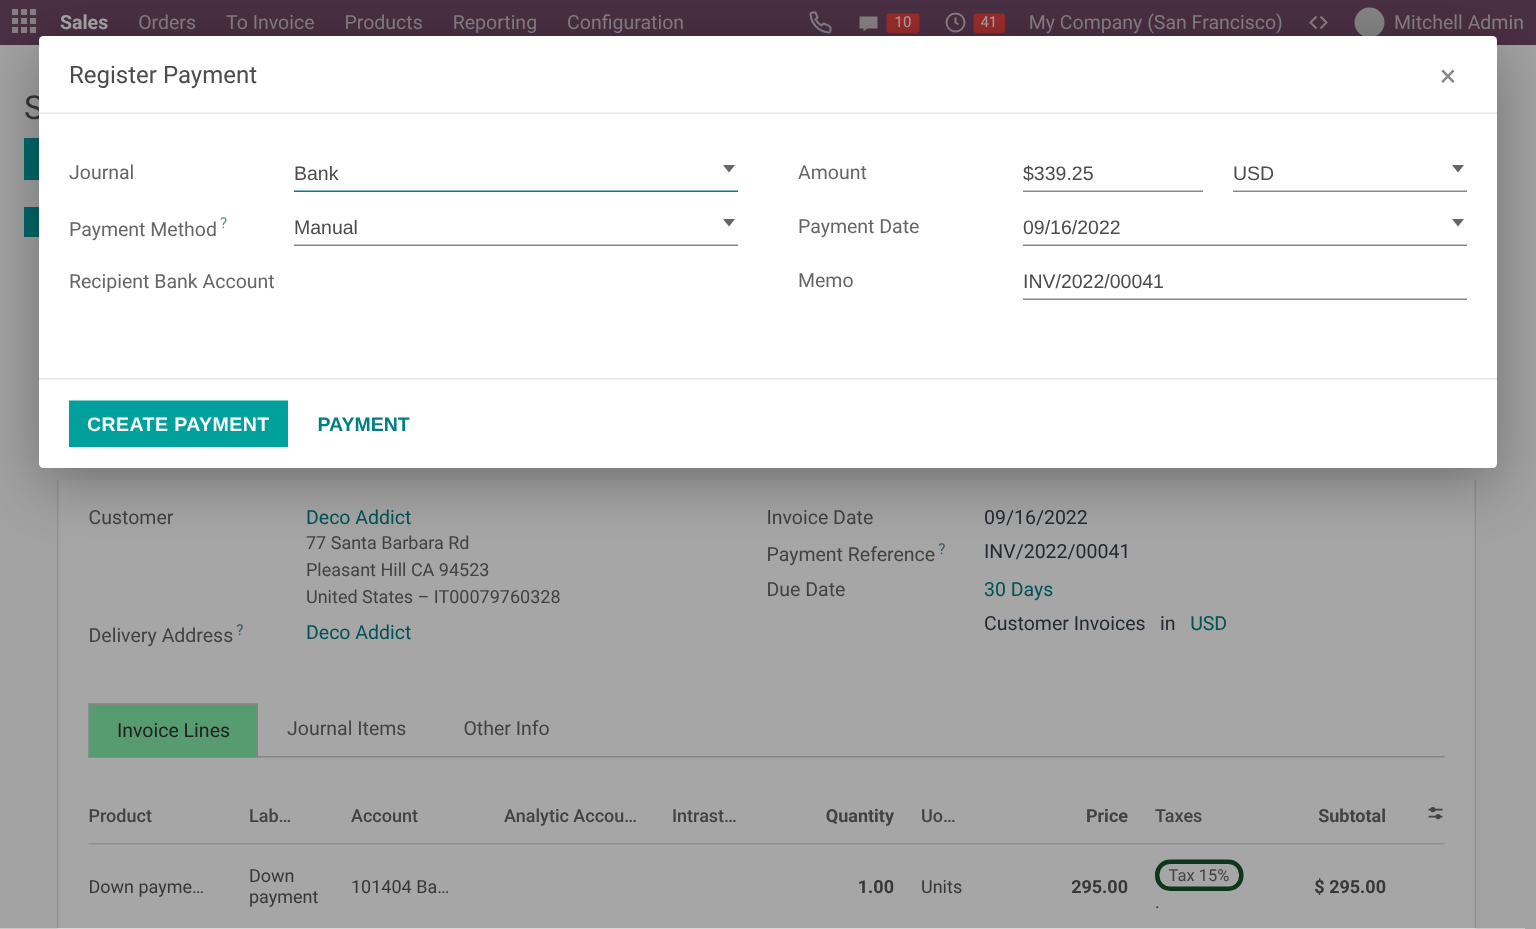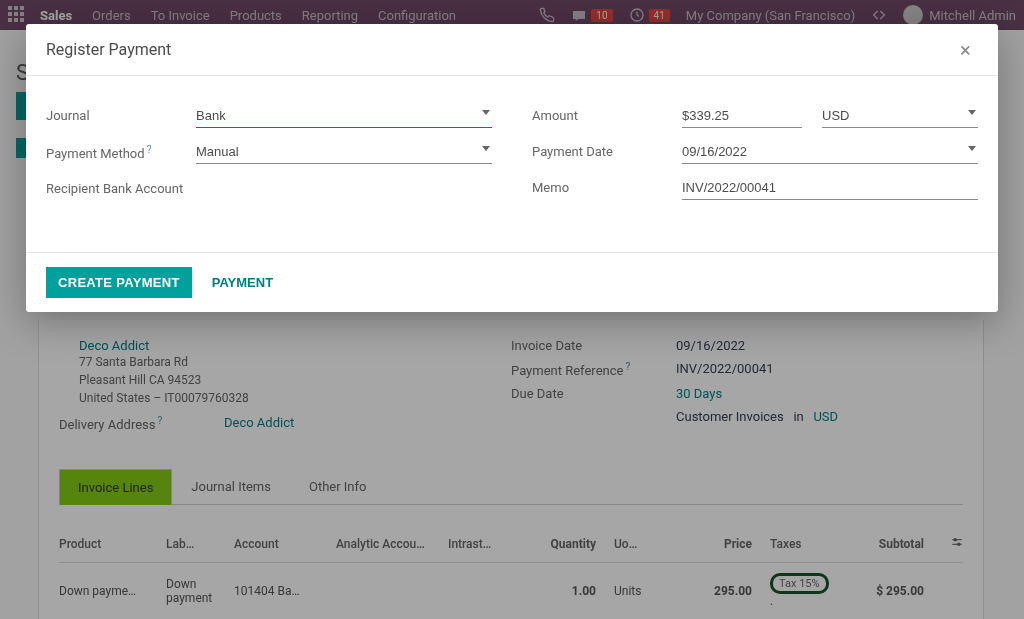--- a/index.html
+++ b/index.html
@@ -77,41 +77,41 @@
   padding: 18px 20px 20px 20px;
   border: 1px solid #ddd;
   border-top: none;
 }
 .info-grid {
   display: flex;
 }
 .info-col { flex: 1; }
 .info-row { display: flex; margin-bottom: 8px; }
 .info-label { width: 145px; color: #666; font-size: 13px; }
-.info-value { color: #374151; font-size: 13px; margin-left: 20px; }
+.info-value { color: #374151; font-size: 13px; }
 .info-link { color: #017e84; }
 .info-sub { color: #666; font-size: 12px; line-height: 1.5; }
 .help-q { color: #5b8999; font-size: 10px; vertical-align: super; margin-left: 2px; }
 
 .tabs {
   display: flex;
   border-bottom: 1px solid #ccc;
   margin-top: 28px;
 }
 .tab {
   padding: 10px 18px;
   border: 1px solid transparent;
   border-bottom: none;
   color: #666;
   cursor: pointer;
   font-size: 13px;
 }
 .tab.active {
   border-color: #ccc;
-  background: #84cc16;
+  background: #86efac;
   color: #333;
   position: relative;
   top: 1px;
 }
 
 .table-area { margin-top: 24px; }
 .thead, .trow {
   display: grid;
   grid-template-columns: 95px 56px 90px 100px 60px 1fr 70px 60px 72px 60px 88px 30px;
   gap: 12px;
@@ -283,20 +283,21 @@
 
 <div class="page-bg">
   <div class="left-stub">S</div>
   <div class="teal-stub"></div>
   <div class="teal-stub2"></div>
 
   <div class="info-card">
     <div class="info-grid">
       <div class="info-col">
         <div class="info-row">
+          <div class="info-label">Customer</div>
           <div class="info-value">
             <div class="info-link">Deco Addict</div>
             <div class="info-sub">77 Santa Barbara Rd</div>
             <div class="info-sub">Pleasant Hill CA 94523</div>
             <div class="info-sub">United States – IT00079760328</div>
           </div>
         </div>
         <div class="info-row">
           <div class="info-label">
             <span>Delivery Address</span><span class="help-q">?</span>

